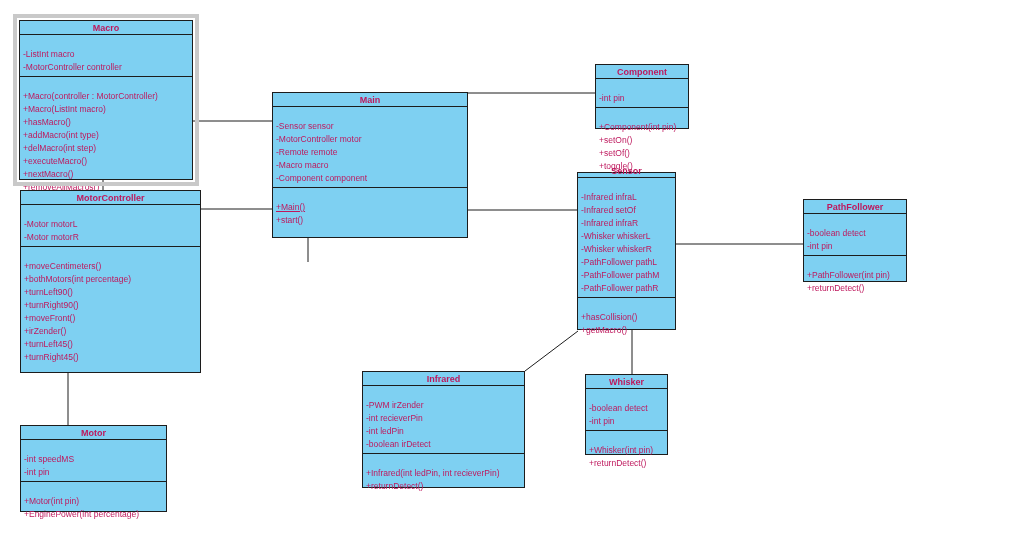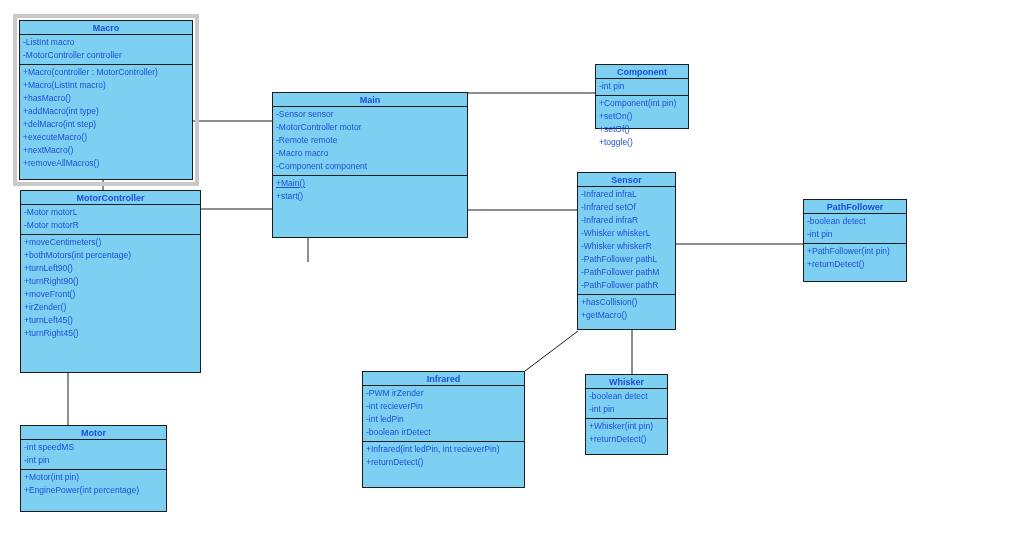--- a/index.html
+++ b/index.html
@@ -13,38 +13,39 @@
   #canvas{position:absolute;left:0;top:0;width:1018px;height:537px;}
   #connector-layer{position:absolute;left:0;top:0;z-index:1;}
   .class-box{
     position:absolute;
     z-index:2;
     background:#7ed0f2;
     border:1px solid #1c1c1c;
     box-sizing:border-box;
     display:flex;
     flex-direction:column;
-    color:#1d4ed8;
+    color:#be185d;
   }
   .class-box.selected{
     outline:4px solid #c9c9c9;
     outline-offset:2px;
   }
   .class-title{
     font-size:9px;
     font-weight:bold;
     text-align:center;
     padding:2px 2px 1px 2px;
     border-bottom:1px solid #1c1c1c;
     flex:0 0 auto;
     white-space:nowrap;
   }
   .compartment{
     padding:1px 12px 2px 3px;
     flex:0 0 auto;
+    margin-top:12px;
   }
   .compartment.attrs{border-bottom:1px solid #1c1c1c;}
   .compartment.methods{flex:1 1 auto;}
   .member{
     font-size:8.5px;
     line-height:13px;
     white-space:nowrap;
     overflow:hidden;
   }
   .member.u{text-decoration:underline;}

